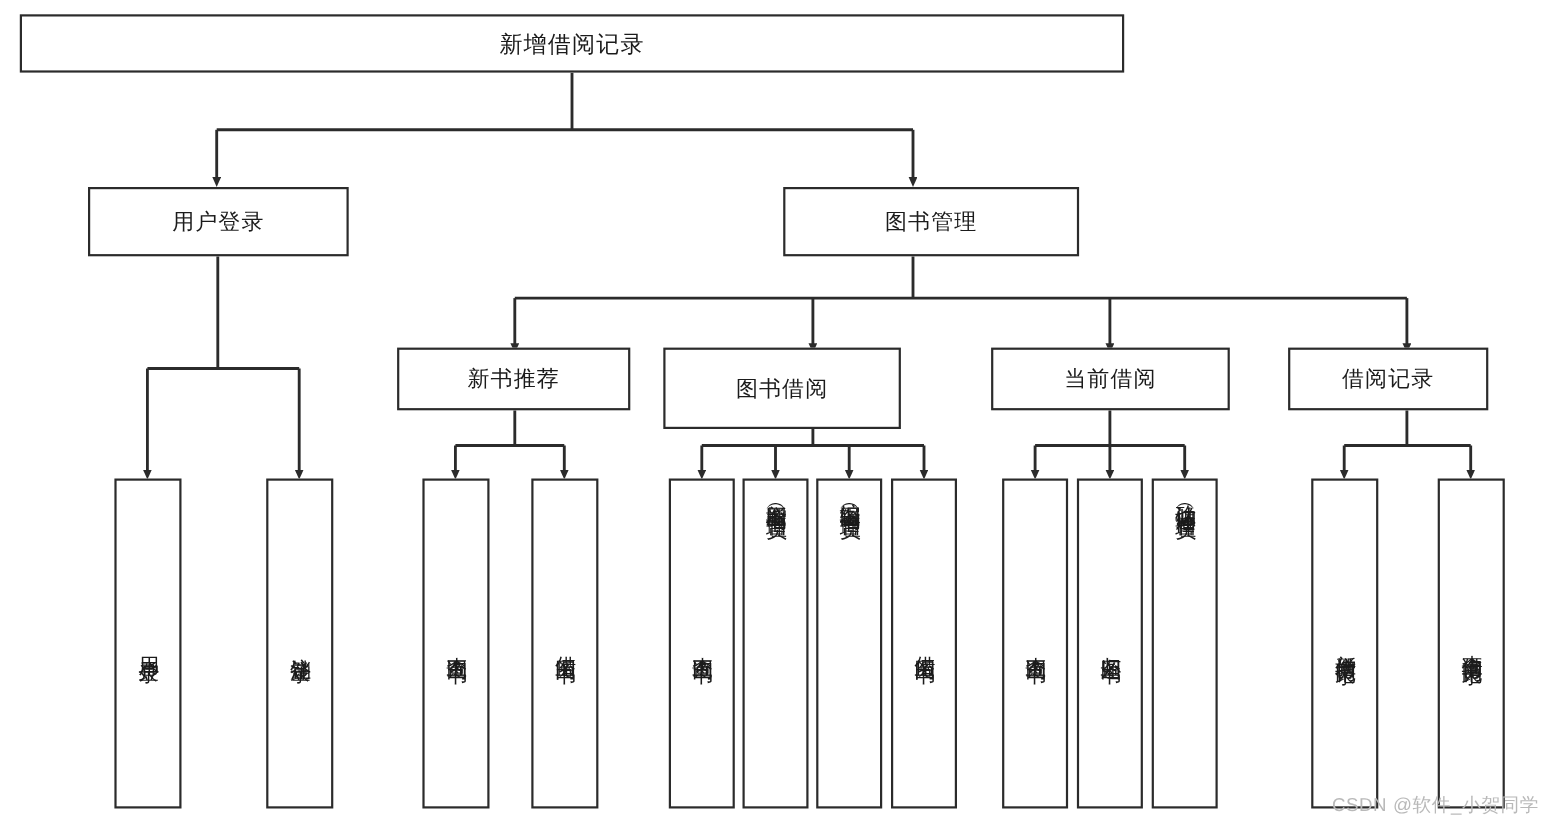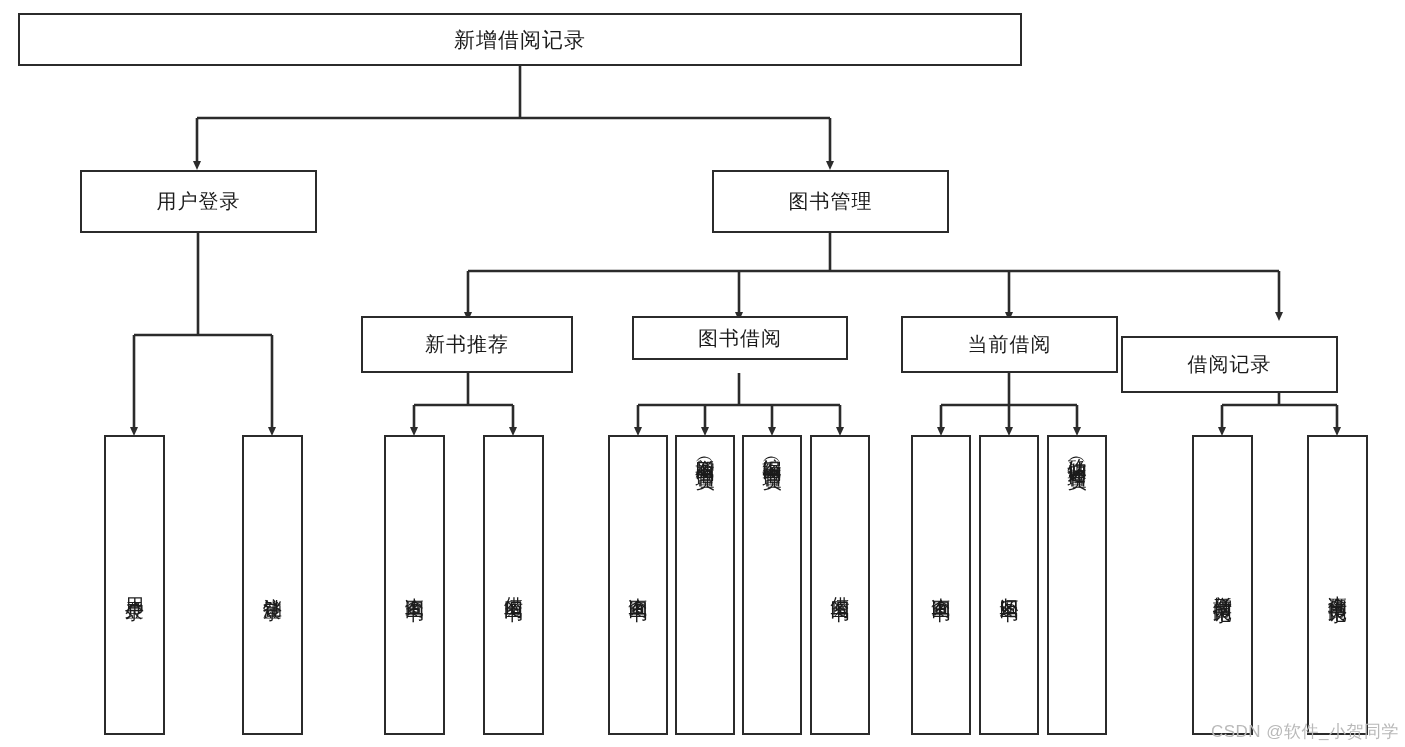--- a/index.html
+++ b/index.html
@@ -130,34 +130,34 @@
     </g>
   </svg>
 
   <div class="node node-root" style="left:18px; top:13px; width:1004px; height:53px;">
     <span class="hlabel">新增借阅记录</span>
   </div>
 
   <div class="node node-mid" style="left:80px; top:170px; width:237px; height:63px;">
     <span class="hlabel">用户登录</span>
   </div>
-  <div class="node node-mid" style="left:712px; top:170px; width:237px; height:63px;">
+  <div class="node node-mid" style="left:712px; top:170px; width:269px; height:63px;">
     <span class="hlabel">图书管理</span>
   </div>
 
   <div class="node node-mid" style="left:361px; top:316px; width:212px; height:57px;">
     <span class="hlabel">新书推荐</span>
   </div>
-  <div class="node node-mid" style="left:632px; top:316px; width:216px; height:44px;">
+  <div class="node node-mid" style="left:603px; top:316px; width:216px; height:74px;">
     <span class="hlabel">图书借阅</span>
   </div>
   <div class="node node-mid" style="left:901px; top:316px; width:217px; height:57px;align-items:center;">
     <span class="hlabel">当前借阅</span>
   </div>
-  <div class="node node-mid" style="left:1121px; top:316px; width:217px; height:57px;margin-top:20px;">
+  <div class="node node-mid" style="left:1171px; top:316px; width:182px; height:57px;">
     <span class="hlabel">借阅记录</span>
   </div>
 
   <div class="node node-leaf" style="left:104px; top:435px; width:61px; height:300px;">
     <span class="vlabel">用户登录</span>
   </div>
   <div class="node node-leaf" style="left:242px; top:435px; width:61px; height:300px;">
     <span class="vlabel">注销登录</span>
   </div>
 

